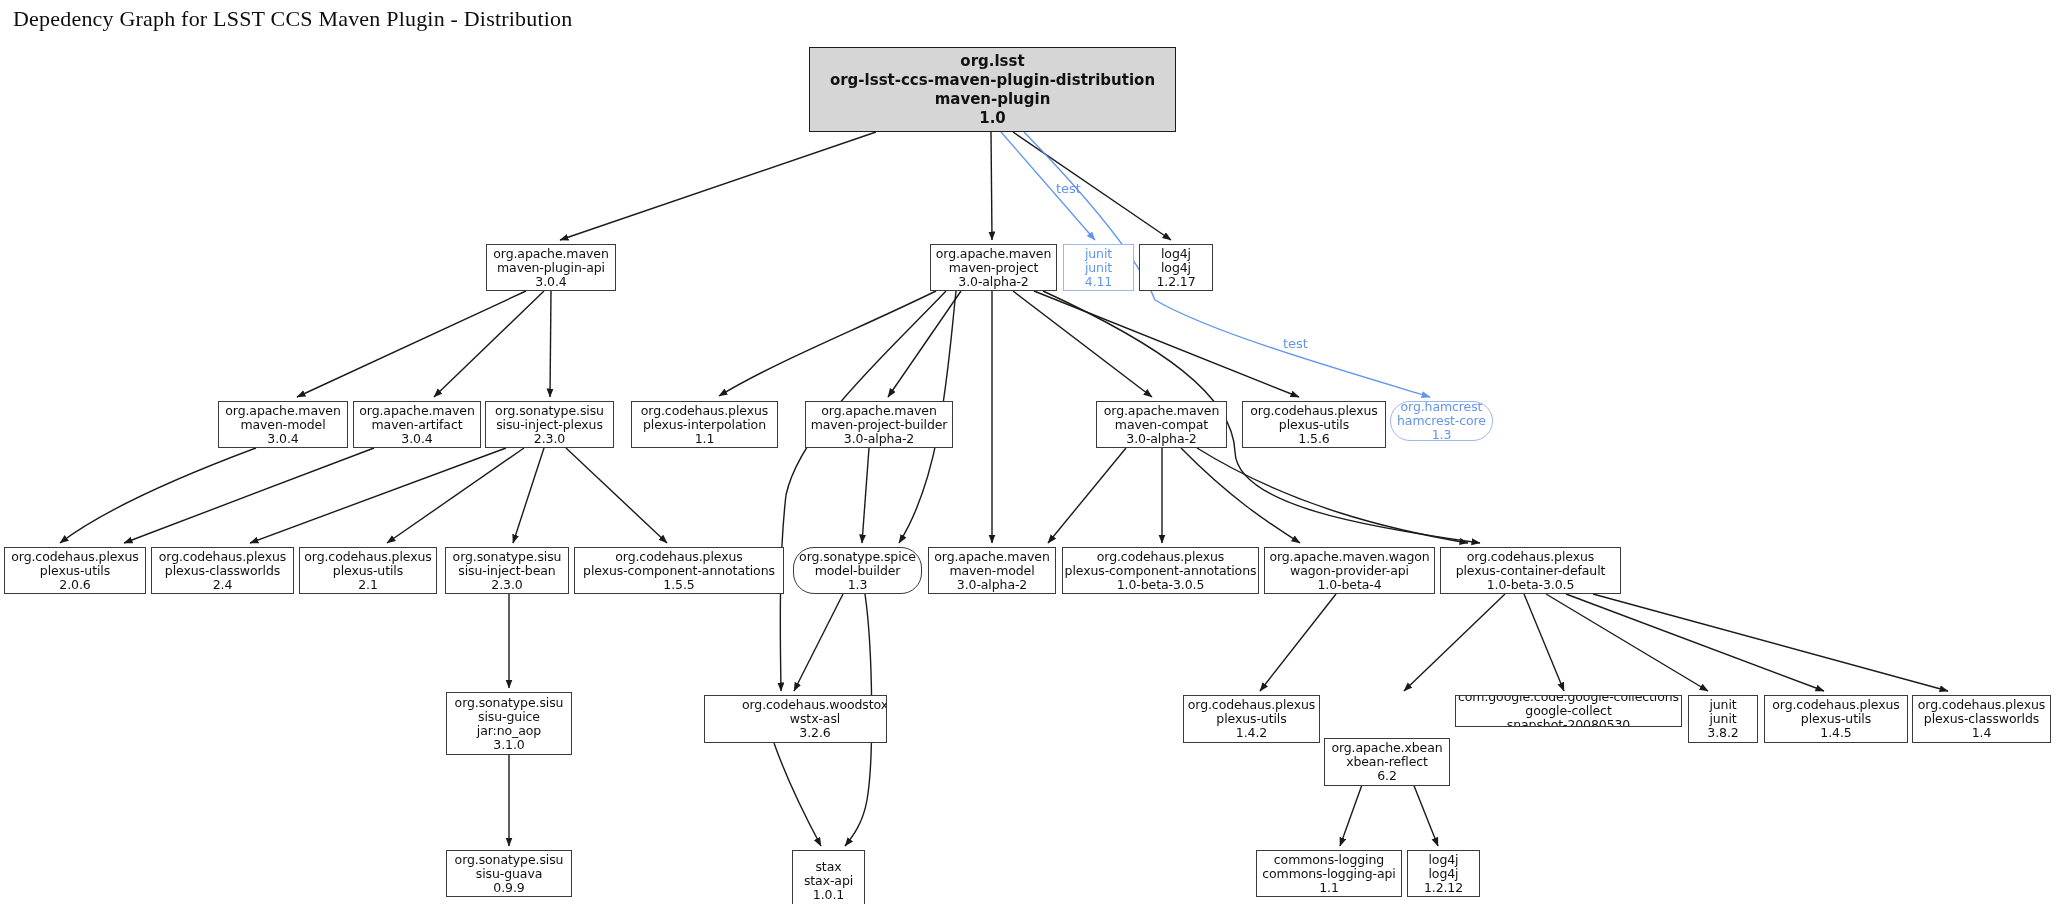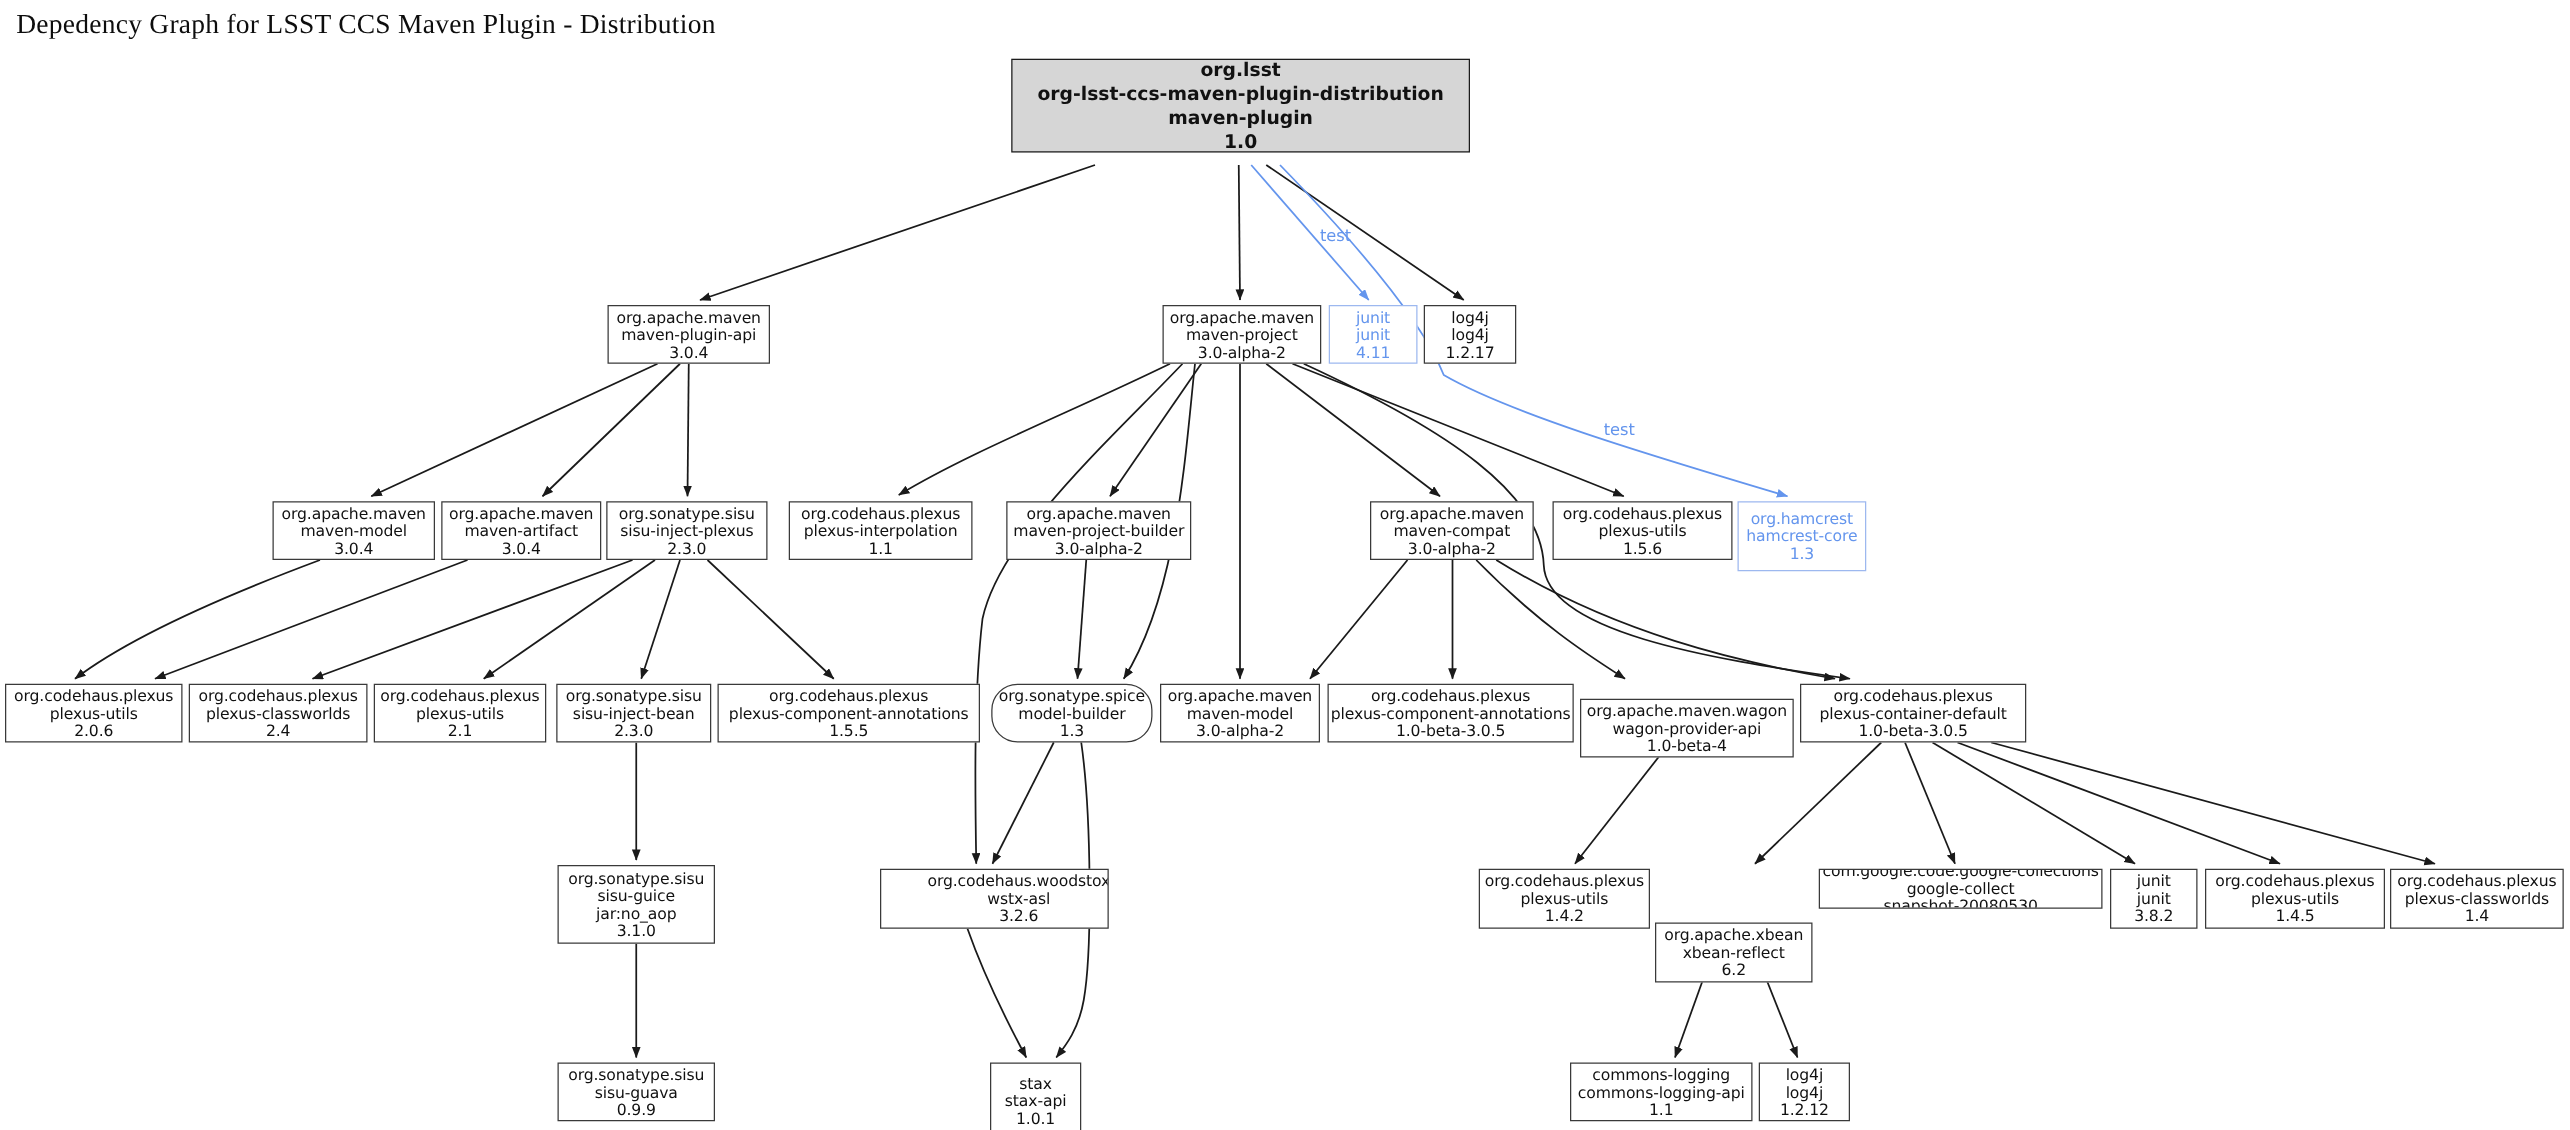--- a/index.html
+++ b/index.html
@@ -84,21 +84,21 @@
       <path d="M774,743 C787,780 806,818 821,846" class="edge" marker-end="url(#arrow)"></path>
       <path d="M1336,594 L1260,691" class="edge" marker-end="url(#arrow)"></path>
       <path d="M1505,594 L1404,691" class="edge" marker-end="url(#arrow)"></path>
       <path d="M1524,594 L1564,691" class="edge" marker-end="url(#arrow)"></path>
       <path d="M1546,594 L1708,691" class="edge" marker-end="url(#arrow)"></path>
       <path d="M1566,594 L1824,691" class="edge" marker-end="url(#arrow)"></path>
       <path d="M1593,594 L1948,691" class="edge" marker-end="url(#arrow)"></path>
       <path d="M1377,743 L1340,846" class="edge" marker-end="url(#arrow)"></path>
       <path d="M1397,743 L1438,846" class="edge" marker-end="url(#arrow)"></path>
     </svg>
-<div class="node root" style="left: 809px; top: 47px; width: 367px; height: 75px;">
+<div class="node root" style="left: 809px; top: 47px; width: 367px; height: 85px;">
       <div class="nline">org.lsst</div>
       <div class="nline">org-lsst-ccs-maven-plugin-distribution</div>
       <div class="nline">maven-plugin</div>
       <div class="nline">1.0</div>
     </div>
     <div class="node normal" style="left: 486px; top: 244px; width: 130px; height: 47px;">
       <div class="nline">org.apache.maven</div>
       <div class="nline">maven-plugin-api</div>
       <div class="nline">3.0.4</div>
     </div>
@@ -145,21 +145,21 @@
     <div class="node normal" style="left: 1096px; top: 401px; width: 131px; height: 47px;">
       <div class="nline">org.apache.maven</div>
       <div class="nline">maven-compat</div>
       <div class="nline">3.0-alpha-2</div>
     </div>
     <div class="node normal" style="left: 1242px; top: 401px; width: 144px; height: 47px;">
       <div class="nline">org.codehaus.plexus</div>
       <div class="nline">plexus-utils</div>
       <div class="nline">1.5.6</div>
     </div>
-    <div class="node test" style="left: 1390px; top: 401px; width: 103px; height: 56px;">
+    <div class="node test" style="left: 1390px; top: 401px; width: 103px; height: 40px; border-radius: 22px;">
       <div class="nline">org.hamcrest</div>
       <div class="nline">hamcrest-core</div>
       <div class="nline">1.3</div>
     </div>
     <div class="node normal" style="left: 4px; top: 547px; width: 142px; height: 47px;">
       <div class="nline">org.codehaus.plexus</div>
       <div class="nline">plexus-utils</div>
       <div class="nline">2.0.6</div>
     </div>
     <div class="node normal" style="left: 151px; top: 547px; width: 143px; height: 47px;">
@@ -190,21 +190,21 @@
     <div class="node normal" style="left: 928px; top: 547px; width: 128px; height: 47px;">
       <div class="nline">org.apache.maven</div>
       <div class="nline">maven-model</div>
       <div class="nline">3.0-alpha-2</div>
     </div>
     <div class="node normal" style="left: 1062px; top: 547px; width: 197px; height: 47px;">
       <div class="nline">org.codehaus.plexus</div>
       <div class="nline">plexus-component-annotations</div>
       <div class="nline">1.0-beta-3.0.5</div>
     </div>
-    <div class="node normal" style="left: 1264px; top: 559px; width: 171px; height: 47px;">
+    <div class="node normal" style="left: 1264px; top: 547px; width: 171px; height: 47px;">
       <div class="nline">org.apache.maven.wagon</div>
       <div class="nline">wagon-provider-api</div>
       <div class="nline">1.0-beta-4</div>
     </div>
     <div class="node normal" style="left: 1440px; top: 547px; width: 181px; height: 47px;">
       <div class="nline">org.codehaus.plexus</div>
       <div class="nline">plexus-container-default</div>
       <div class="nline">1.0-beta-3.0.5</div>
     </div>
     <div class="node normal" style="left: 446px; top: 692px; width: 126px; height: 63px;">

